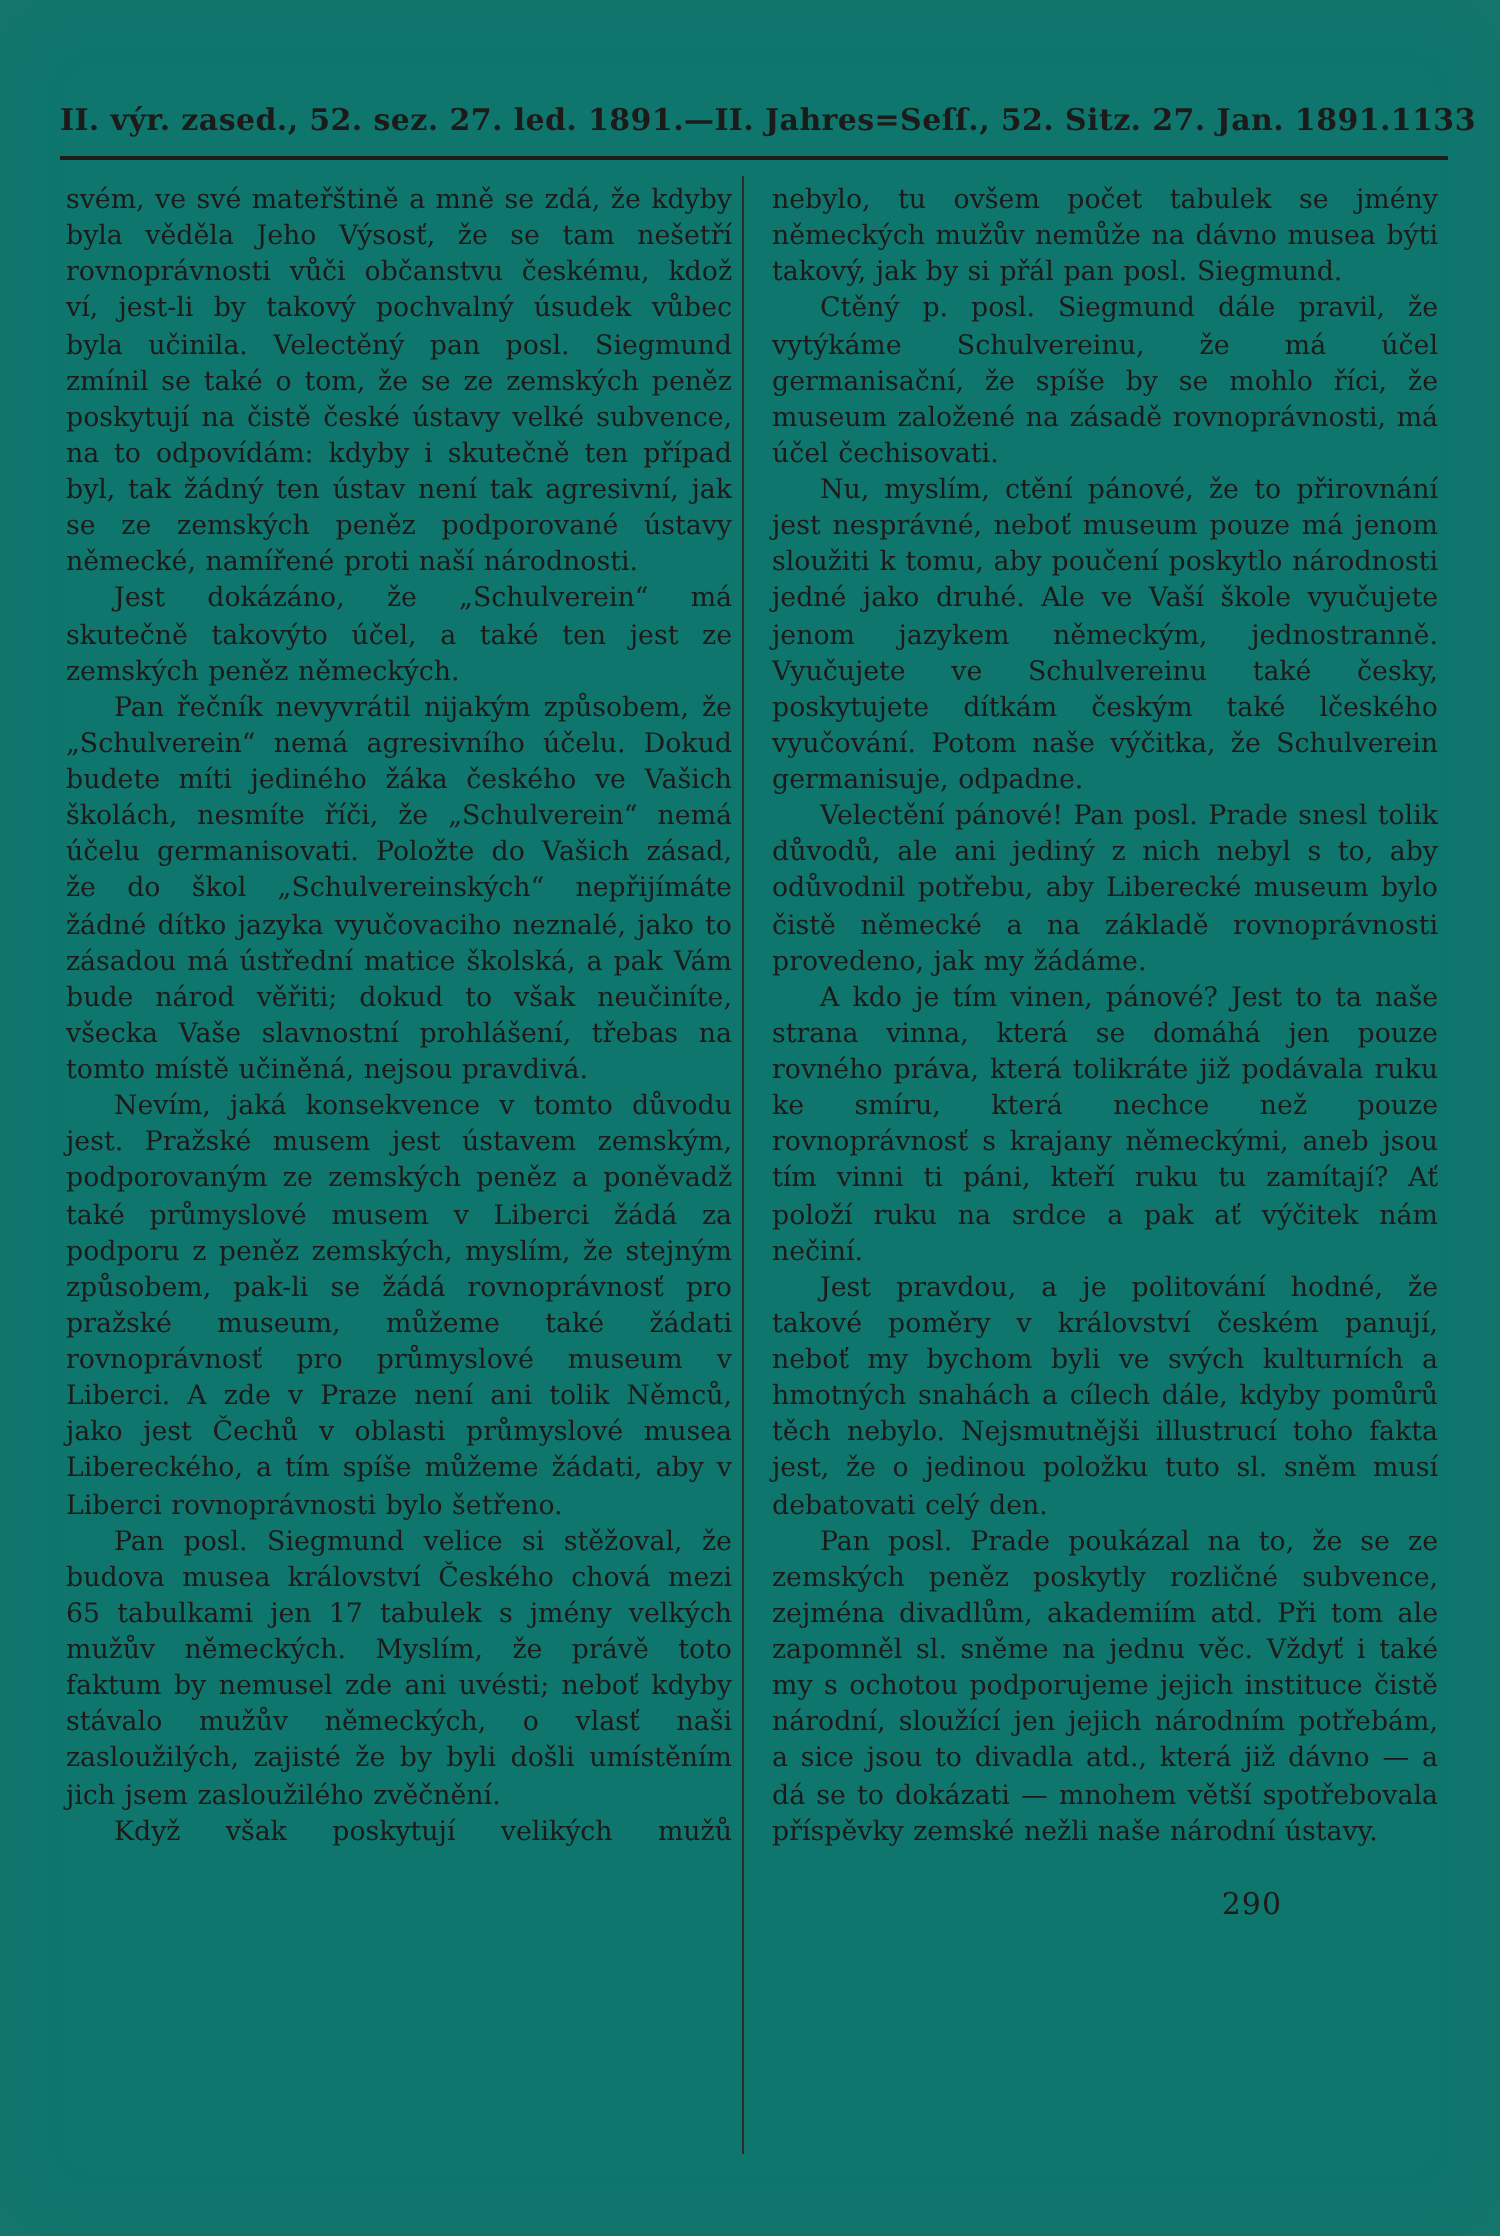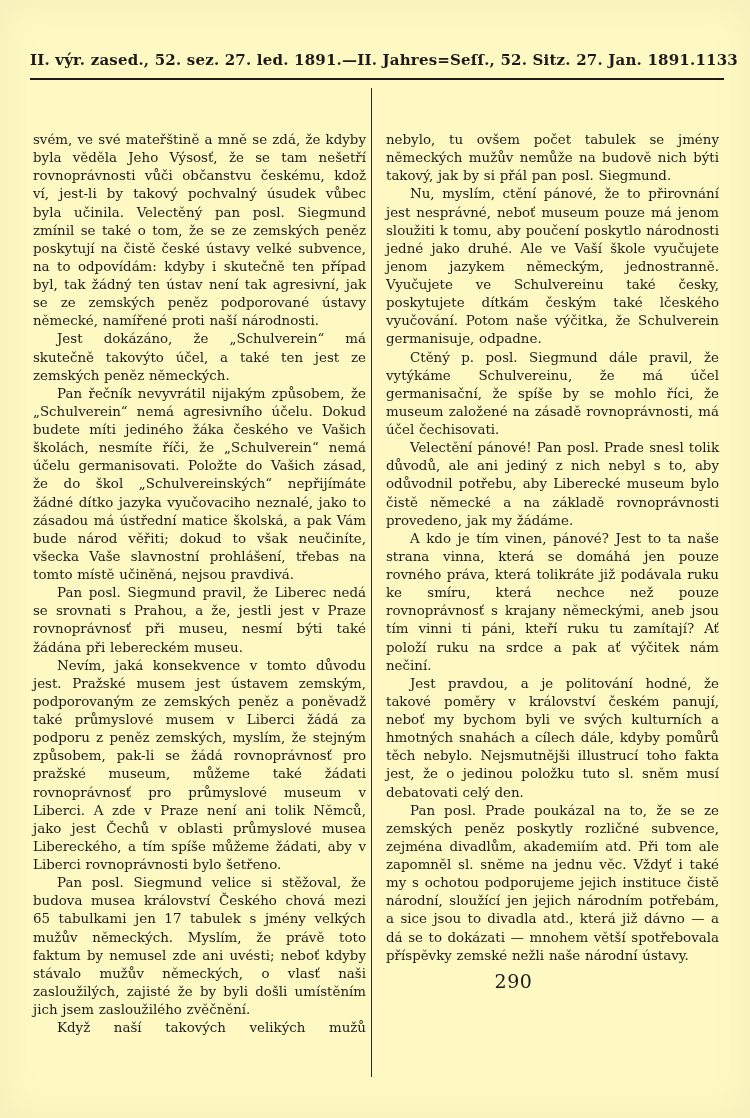--- a/index.html
+++ b/index.html
@@ -1,19 +1,19 @@
 <!DOCTYPE html>
 <html><head>
 <meta charset="utf-8">
 <style>
   html,body{margin:0;padding:0;background:#e9e7e2;}
   .page{
     position:relative;
     width:750px;height:1118px;
-    background:#fef9c3;
+    background:#0f766e;
     font-family:"DejaVu Serif", serif;
     color:#1c1b19;
     overflow:hidden;
     box-shadow:inset 0 0 40px rgba(120,110,95,.08);
   }
   .header{
     position:absolute;top:51px;left:30px;right:26px;
     display:flex;justify-content:space-between;align-items:baseline;
     font-size:15px;font-weight:700;letter-spacing:.2px;white-space:nowrap;
   }
@@ -32,27 +32,27 @@
   }
   .col{width:333px;}
   .col p{
     margin:0;
     font-size:13.4px;
     line-height:18.12px;
     text-align:justify;
     text-indent:24px;
     word-spacing:.5px;
   }
-  .col p.cont{text-indent:0;margin-top:39px;}
+  .col p.cont{text-indent:0;}
   .col p.fill{text-align-last:justify;}
   .sheet-num{
-    margin-top:5px;
+    margin-top:17px;
     padding-right:78px;
-    text-align:center;
-    font-size:19px;
+    text-align:right;
+    font-size:15px;
     letter-spacing:.5px;
   }
 </style>
 </head>
 <body>
 
 <div class="page">
 
   <div class="header">
     <span>II. výr. zased., 52. sez. 27. led. 1891.</span>
@@ -63,30 +63,29 @@
 
   <div class="header-rule"></div>
   <div class="col-divider"></div>
 
   <div class="columns">
 
     <div class="col">
       <p class="cont">svém, ve své mateřštině a mně se zdá, že kdyby byla věděla Jeho Výsosť, že se tam nešetří rovnoprávnosti vůči občanstvu českému, kdož ví, jest-li by takový pochvalný úsudek vůbec byla učinila. Velectěný pan posl. Siegmund zmínil se také o tom, že se ze zemských peněz poskytují na čistě české ústavy velké subvence, na to odpovídám: kdyby i skutečně ten případ byl, tak žádný ten ústav není tak agresivní, jak se ze zemských peněz podporované ústavy německé, namířené proti naší národnosti.</p>
       <p>Jest dokázáno, že „Schulverein“ má skutečně takovýto účel, a také ten jest ze zemských peněz německých.</p>
       <p>Pan řečník nevyvrátil nijakým způsobem, že „Schulverein“ nemá agresivního účelu. Dokud budete míti jediného žáka českého ve Vašich školách, nesmíte říči, že „Schulverein“ nemá účelu germanisovati. Položte do Vašich zásad, že do škol „Schulvereinských“ nepřijímáte žádné dítko jazyka vyučovaciho neznalé, jako to zásadou má ústřední matice školská, a pak Vám bude národ věřiti; dokud to však neučiníte, všecka Vaše slavnostní prohlášení, třebas na tomto místě učiněná, nejsou pravdivá.</p>
-      <p>Pan posl. Siegmund pravil, že Liberec nedá se srovnati s Prahou, a že, jestli jest v Praze rovnoprávnosť při museu, nesmí býti také žádána při lebereckém museu.</p>
       <p>Nevím, jaká konsekvence v tomto důvodu jest. Pražské musem jest ústavem zemským, podporovaným ze zemských peněz a poněvadž také průmyslové musem v Liberci žádá za podporu z peněz zemských, myslím, že stejným způsobem, pak-li se žádá rovnoprávnosť pro pražské museum, můžeme také žádati rovnoprávnosť pro průmyslové museum v Liberci. A zde v Praze není ani tolik Němců, jako jest Čechů v oblasti průmyslové musea Libereckého, a tím spíše můžeme žádati, aby v Liberci rovnoprávnosti bylo šetřeno.</p>
       <p>Pan posl. Siegmund velice si stěžoval, že budova musea království Českého chová mezi 65 tabulkami jen 17 tabulek s jmény velkých mužův německých. Myslím, že právě toto faktum by nemusel zde ani uvésti; neboť kdyby stávalo mužův německých, o vlasť naši zasloužilých, zajisté že by byli došli umístěním jich jsem zasloužilého zvěčnění.</p>
-      <p class="fill">Když naší takových velikých mužů</p>
+      <p class="fill">Když však poskytují velikých mužů</p>
     </div>
 
     <div class="col">
-      <p class="cont">nebylo, tu ovšem počet tabulek se jmény německých mužův nemůže na budově nich býti takový, jak by si přál pan posl. Siegmund.</p>
+      <p class="cont">nebylo, tu ovšem počet tabulek se jmény německých mužův nemůže na dávno musea býti takový, jak by si přál pan posl. Siegmund.</p>
+      <p>Ctěný p. posl. Siegmund dále pravil, že vytýkáme Schulvereinu, že má účel germanisační, že spíše by se mohlo říci, že museum založené na zásadě rovnoprávnosti, má účel čechisovati.</p>
       <p>Nu, myslím, ctění pánové, že to přirovnání jest nesprávné, neboť museum pouze má jenom sloužiti k tomu, aby poučení poskytlo národnosti jedné jako druhé. Ale ve Vaší škole vyučujete jenom jazykem německým, jednostranně. Vyučujete ve Schulvereinu také česky, poskytujete dítkám českým také lčeského vyučování. Potom naše výčitka, že Schulverein germanisuje, odpadne.</p>
-      <p>Ctěný p. posl. Siegmund dále pravil, že vytýkáme Schulvereinu, že má účel germanisační, že spíše by se mohlo říci, že museum založené na zásadě rovnoprávnosti, má účel čechisovati.</p>
       <p>Velectění pánové! Pan posl. Prade snesl tolik důvodů, ale ani jediný z nich nebyl s to, aby odůvodnil potřebu, aby Liberecké museum bylo čistě německé a na základě rovnoprávnosti provedeno, jak my žádáme.</p>
       <p>A kdo je tím vinen, pánové? Jest to ta naše strana vinna, která se domáhá jen pouze rovného práva, která tolikráte již podávala ruku ke smíru, která nechce než pouze rovnoprávnosť s krajany německými, aneb jsou tím vinni ti páni, kteří ruku tu zamítají? Ať položí ruku na srdce a pak ať výčitek nám nečiní.</p>
       <p>Jest pravdou, a je politování hodné, že takové poměry v království českém panují, neboť my bychom byli ve svých kulturních a hmotných snahách a cílech dále, kdyby pomůrů těch nebylo. Nejsmutnějši illustrucí toho fakta jest, že o jedinou položku tuto sl. sněm musí debatovati celý den.</p>
       <p>Pan posl. Prade poukázal na to, že se ze zemských peněz poskytly rozličné subvence, zejména divadlům, akademiím atd. Při tom ale zapomněl sl. sněme na jednu věc. Vždyť i také my s ochotou podporujeme jejich instituce čistě národní, sloužící jen jejich národním potřebám, a sice jsou to divadla atd., která již dávno — a dá se to dokázati — mnohem větší spotřebovala příspěvky zemské nežli naše národní ústavy.</p>
       <div class="sheet-num">290</div>
     </div>
 
   </div>
 </div>
 

